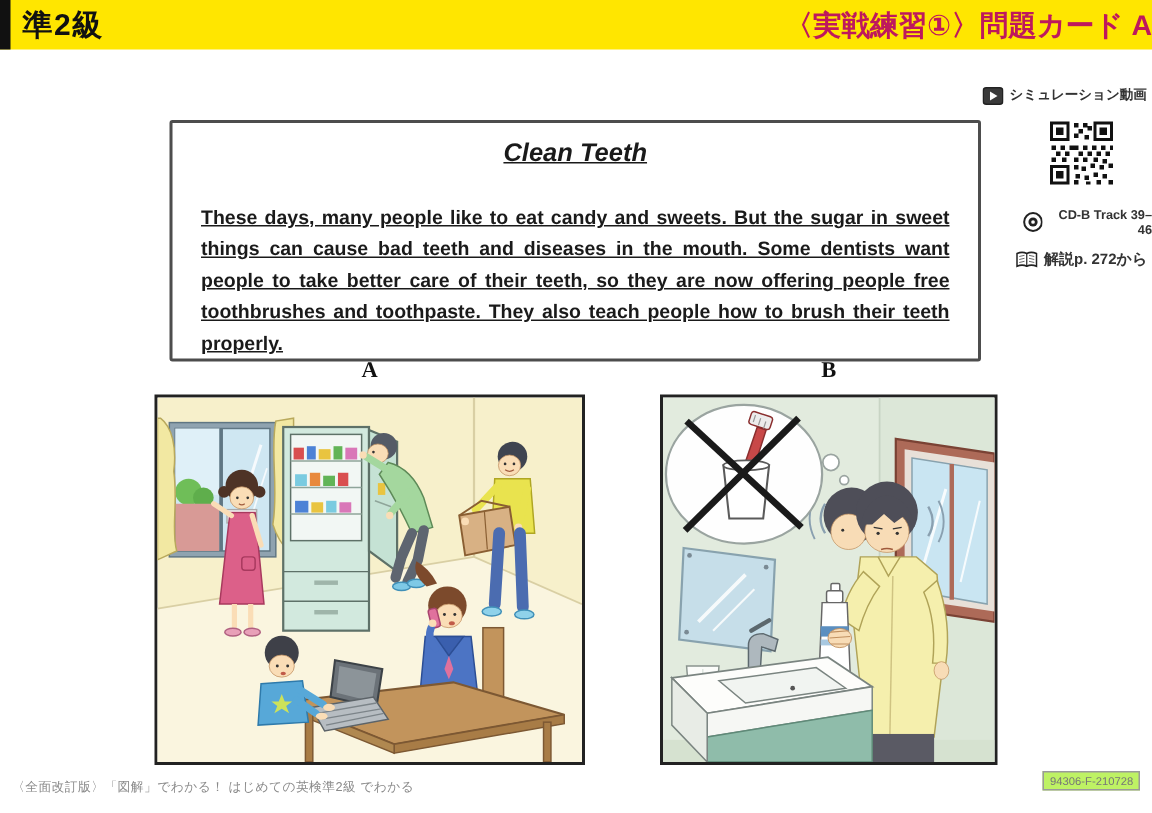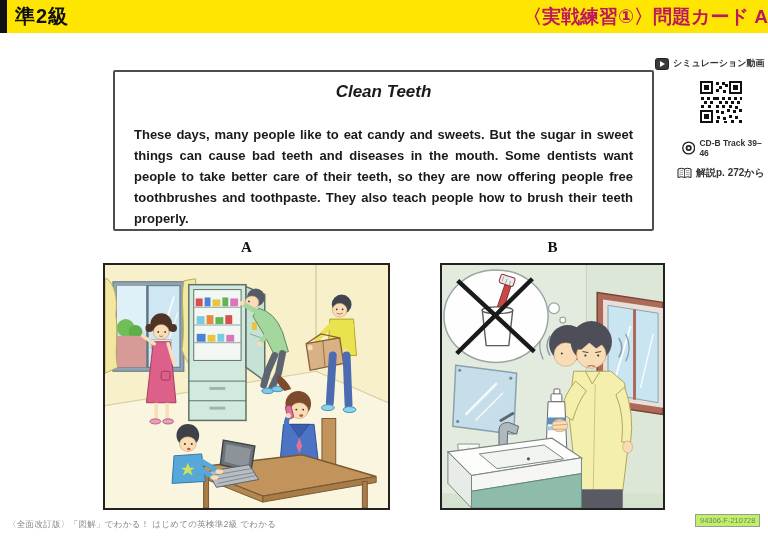--- a/index.html
+++ b/index.html
@@ -6,30 +6,30 @@
   .page{position:relative;width:768px;height:542px;background:#fff;overflow:hidden;
         font-family:"Liberation Sans","DejaVu Sans",sans-serif;color:#1a1a1a;}
 
   
   .header{position:absolute;left:0;top:0;width:768px;height:33px;background:#FFE600;}
   .header-edge{position:absolute;left:0;top:0;width:7px;height:33px;background:#111;}
   .header-level{position:absolute;left:15px;top:3px;font-size:20px;font-weight:bold;letter-spacing:1px;color:#111;}
   .header-title{position:absolute;left:0;top:4px;width:768px;text-align:right;font-size:19px;font-weight:bold;color:#be185d;}
 
   
-  .card{position:absolute;left:113px;top:70px;width:541px;height:161px;background:#fff;
-        border:2px solid #4d4d4d;border-radius:2px;box-sizing:border-box;}
+  .card{position:absolute;left:113px;top:80px;width:541px;height:161px;background:#fff;
+        border:2px solid #4d4d4d;border-radius:2px;box-sizing:border-box;text-decoration:underline;}
   .card-title{margin-top:10px;text-align:center;font-size:17px;font-weight:bold;font-style:italic;}
   .card-body{margin:22px 19px 0 19px;font-size:13px;font-weight:bold;line-height:1.62;text-align:justify;}
 
   
   .side-row{position:absolute;display:flex;align-items:center;gap:4px;font-weight:bold;color:#333;}
   .side-video{left:655px;top:57px;font-size:9px;}
   .side-qr{position:absolute;left:698px;top:79px;width:46px;height:46px;}
-  .side-cd{left:682px;top:138px;font-size:8.5px;}
+  .side-cd{left:682px;top:138px;font-size:8.5px;text-align:right;}
   .side-ref{left:677px;top:166px;font-size:10px;}
 
   
   .panel-label{position:absolute;top:239px;font-family:"Liberation Serif","DejaVu Serif",serif;
                font-size:15px;font-weight:bold;color:#111;}
   .label-a{left:103px;width:287px;text-align:center;}
   .label-b{left:440px;width:225px;text-align:center;}
   .panel{position:absolute;top:263px;border:2px solid #222;box-sizing:border-box;background:#fff;}
   .panel-a{left:103px;width:287px;height:247px;}
   .panel-b{left:440px;width:225px;height:247px;}

